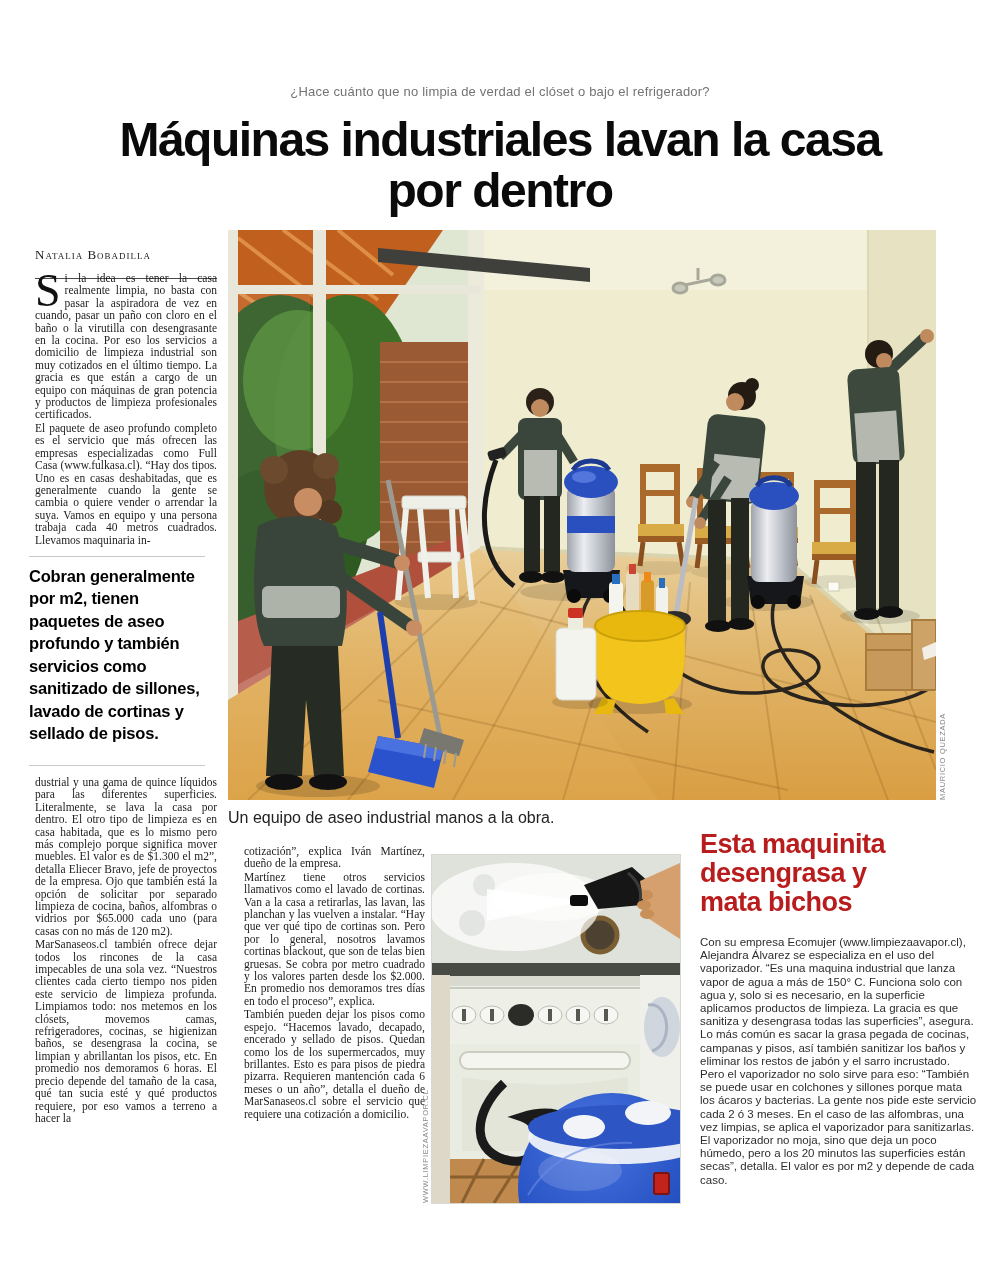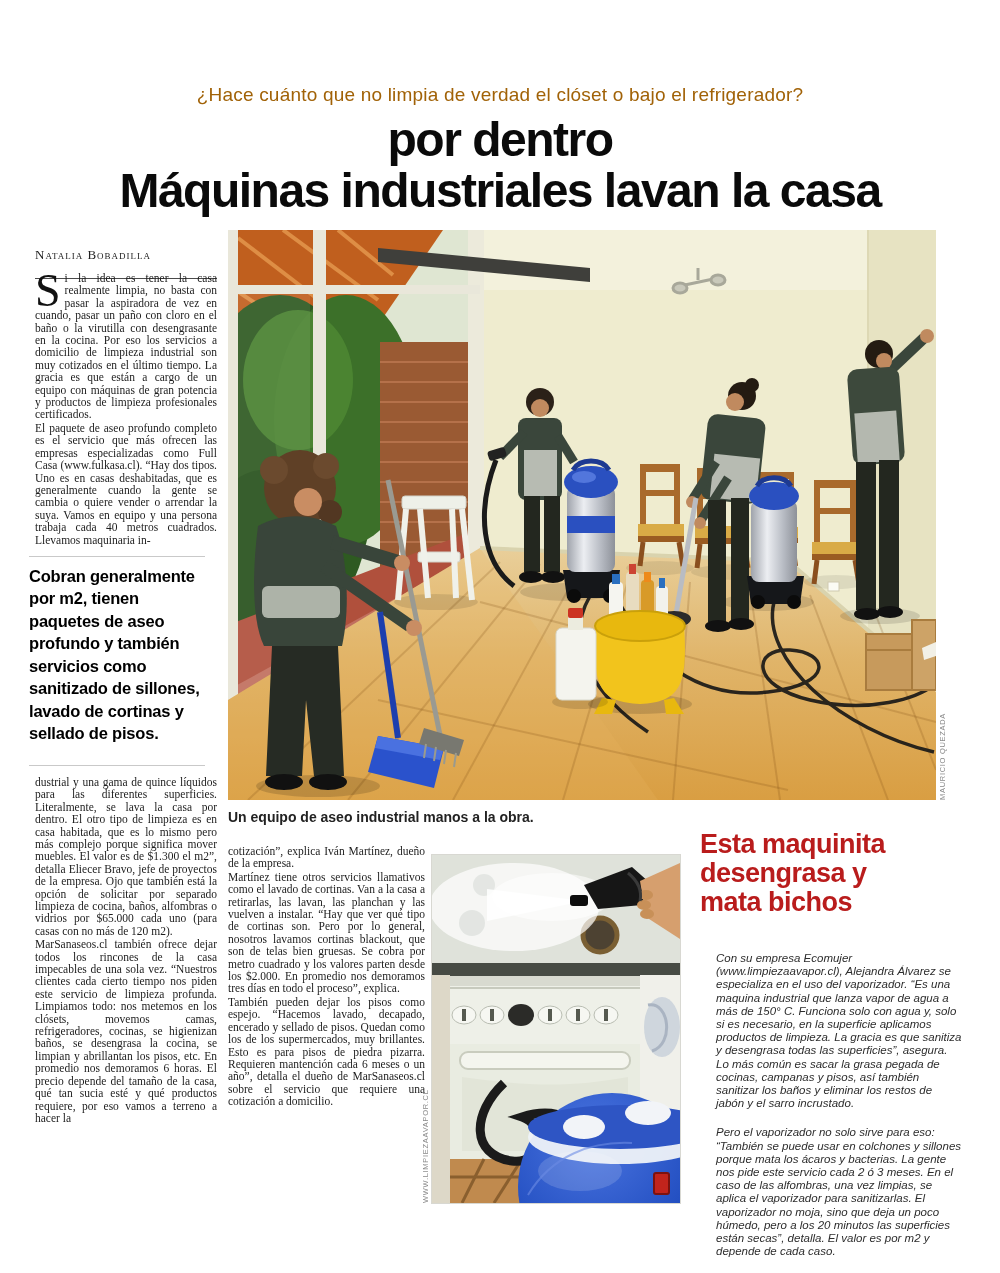--- a/index.html
+++ b/index.html
@@ -4,21 +4,21 @@
 <style>
   html,body{margin:0;padding:0;background:#888;}
   .page{
     position:relative; width:1000px; height:1273px; background:#ffffff;
     margin:0 auto; overflow:hidden;
     font-family:"Liberation Serif", serif; color:#1c1c1c;
   }
   
   .kicker{
     position:absolute; left:0; top:84px; width:1000px; text-align:center;
-    font-family:"Liberation Sans", sans-serif; font-size:19px; color:#a16207;
+    font-family:"Liberation Sans", sans-serif; font-size:13px; color:#737373;
     letter-spacing:.2px;
   }
   .headline{
     position:absolute; left:0; top:114px; width:1000px; text-align:center;
     font-family:"Liberation Sans", sans-serif; font-weight:700; color:#0a0a0a;
     font-size:48px; line-height:51px; letter-spacing:-1.5px;
   }
   .byline{
     position:absolute; left:35px; top:247px; width:182px;
     font-family:"Liberation Serif", serif; font-variant:small-caps;
@@ -39,60 +39,60 @@
     font-family:"Liberation Sans", sans-serif; font-weight:700;
     font-size:16.5px; line-height:22.5px; text-align:left; color:#000;
     margin:10px 0 10px -6px; padding:8px 0 20px 0;
     border-top:1px solid #c9c9c9; border-bottom:1px solid #c9c9c9;
     letter-spacing:-.2px; width:176px;
   }
   .col-mid{
     position:absolute; left:228px; top:845px; width:197px;
     font-size:11.5px; line-height:12.4px; text-align:justify;
   }
-  .col-mid p{margin:0 0 1px 0;}
+  .col-mid p{margin:0 0 1px 16px;}
   
   .main-photo{position:absolute; left:228px; top:230px; width:708px; height:570px;}
   .main-photo svg{display:block;}
   .caption{
     position:absolute; left:228px; top:809px; width:560px;
-    font-family:"Liberation Sans", sans-serif; font-weight:700;
-    font-size:14px; color:#222;
+    font-family:"Liberation Sans", sans-serif; font-weight:400;
+    font-size:16px; color:#222;
   }
   .vcredit{
     position:absolute; writing-mode:vertical-rl; transform:rotate(180deg);
     font-family:"Liberation Sans", sans-serif; font-size:7.5px; color:#8a8a8a;
     letter-spacing:.7px; white-space:nowrap;
   }
   .credit-main{left:938px; top:655px; height:145px;}
   .credit-side{left:421px; top:1028px; height:175px;}
   .photo2{position:absolute; left:432px; top:855px; width:248px; height:348px; outline:1px solid #d8d8d2;}
   
   .sb-headline{
     position:absolute; left:700px; top:830px; width:230px;
     font-family:"Liberation Sans", sans-serif; font-weight:700;
     font-size:27px; line-height:29px; color:#b91c1c; letter-spacing:-.5px;
   }
   .sb-body{
     position:absolute; left:700px; top:936px; width:278px;
     font-family:"Liberation Sans", sans-serif;
     font-size:11.5px; line-height:13.2px; color:#2d2d2d;
   }
-  .sb-body p{margin:16px;font-style:italic;}
+  .sb-body p{margin:0;}
 </style>
 </head>
 <body>
 
 <div class="page">
 
   <div class="kicker">¿Hace cuánto que no limpia de verdad el clóset o bajo el refrigerador?</div>
 
   <div class="headline">
+    <div>Máquinas industriales lavan la casa</div>
     <div>por dentro</div>
-    <div>Máquinas industriales lavan la casa</div>
   </div>
 
   <div class="byline">Natalia Bobadilla</div>
 
   <div class="col-left">
     <p><span class="dropcap">S</span><span>i la idea es tener la casa realmente limpia, no basta con pasar la aspiradora de vez en cuando, pasar un paño con cloro en el baño o la virutilla con desengrasante en la cocina. Por eso los servicios a domicilio de limpieza industrial son muy cotizados en el último tiempo. La gracia es que están a cargo de un equipo con máquinas de gran potencia y productos de limpieza profesionales certificados.</span></p>
     <p>El paquete de aseo profundo completo es el servicio que más ofrecen las empresas especializadas como Full Casa (www.fulkasa.cl). “Hay dos tipos. Uno es en casas deshabitadas, que es generalmente cuando la gente se cambia o quiere vender o arrendar la suya. Vamos en equipo y una persona trabaja cada 40 metros cuadrados. Llevamos maquinaria in-</p>
     <div class="pullquote">Cobran generalmente por m2, tienen paquetes de aseo profundo y también servicios como sanitizado de sillones, lavado de cortinas y sellado de pisos.</div>
     <p>dustrial y una gama de quince líquidos para las diferentes superficies. Literalmente, se lava la casa por dentro. El otro tipo de limpieza es en casa habitada, que es lo mismo pero más complejo porque significa mover muebles. El valor es de $1.300 el m2”, detalla Eliecer Bravo, jefe de proyectos de la empresa. Ojo que también está la opción de solicitar por separado limpieza de cocina, baños, alfombras o vidrios por $65.000 cada uno (para casas con no más de 120 m2).</p>
     <p>MarSanaseos.cl también ofrece dejar todos los rincones de la casa impecables de una sola vez. “Nuestros clientes cada cierto tiempo nos piden este servicio de limpieza profunda. Limpiamos todo: nos metemos en los clósets, movemos camas, refrigeradores, cocinas, se higienizan baños, se desengrasa la cocina, se limpian y abrillantan los pisos, etc. En promedio nos demoramos 6 horas. El precio depende del tamaño de la casa, qué tan sucia esté y qué productos requiere, por eso vamos a terreno a hacer la</p>

